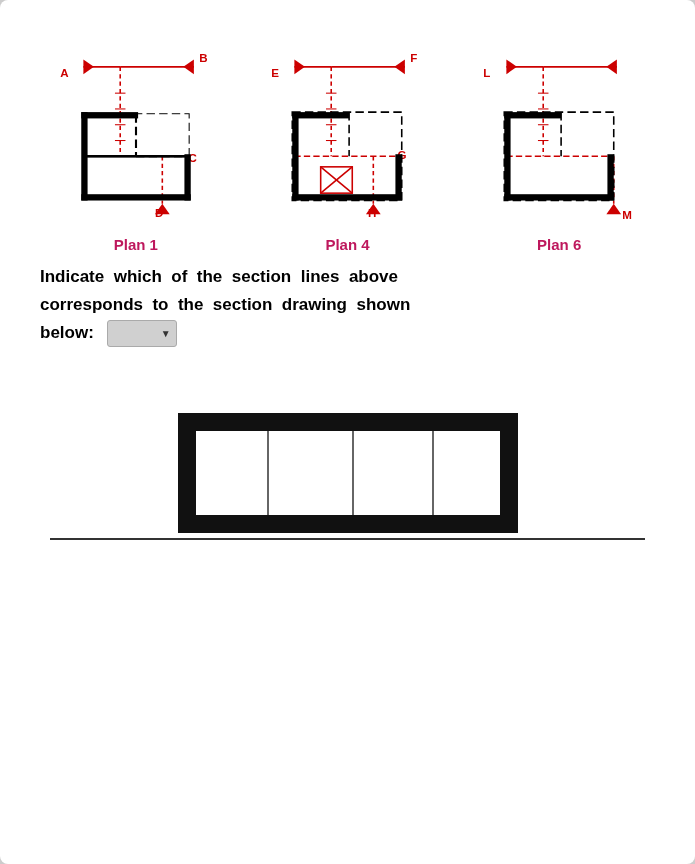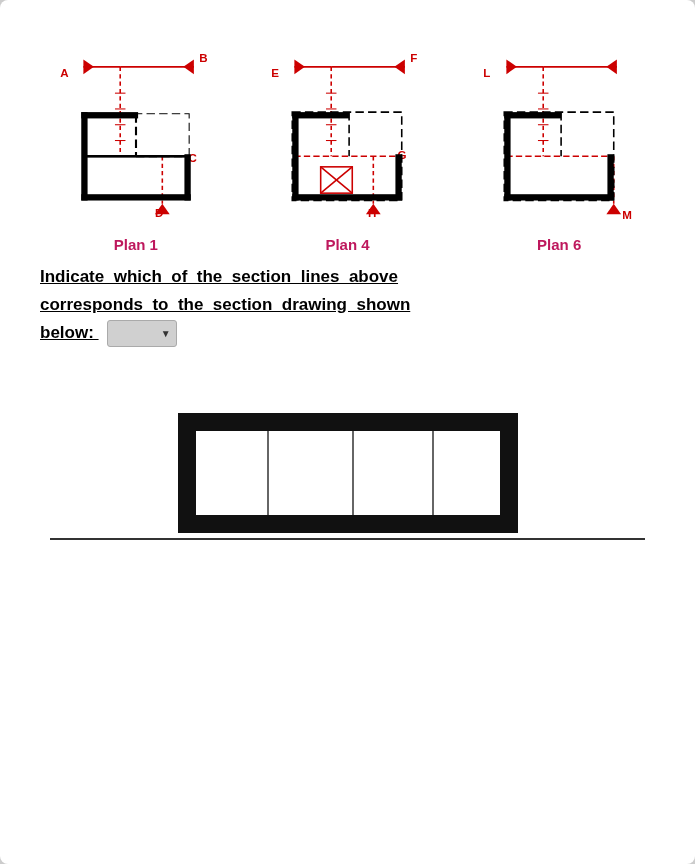--- a/index.html
+++ b/index.html
@@ -38,21 +38,20 @@
       margin-top: 6px;
     }
     
     .plan-svg {
       width: 180px;
       height: 200px;
     }
 
     .question-section {
       padding: 0 10px;
-      text-decoration: underline;
     }
     .question-text {
       font-size: 17px;
       font-weight: bold;
       line-height: 1.65;
       text-align: justify;
     }
     .dropdown-wrapper {
       display: inline-block;
       margin-left: 8px;

